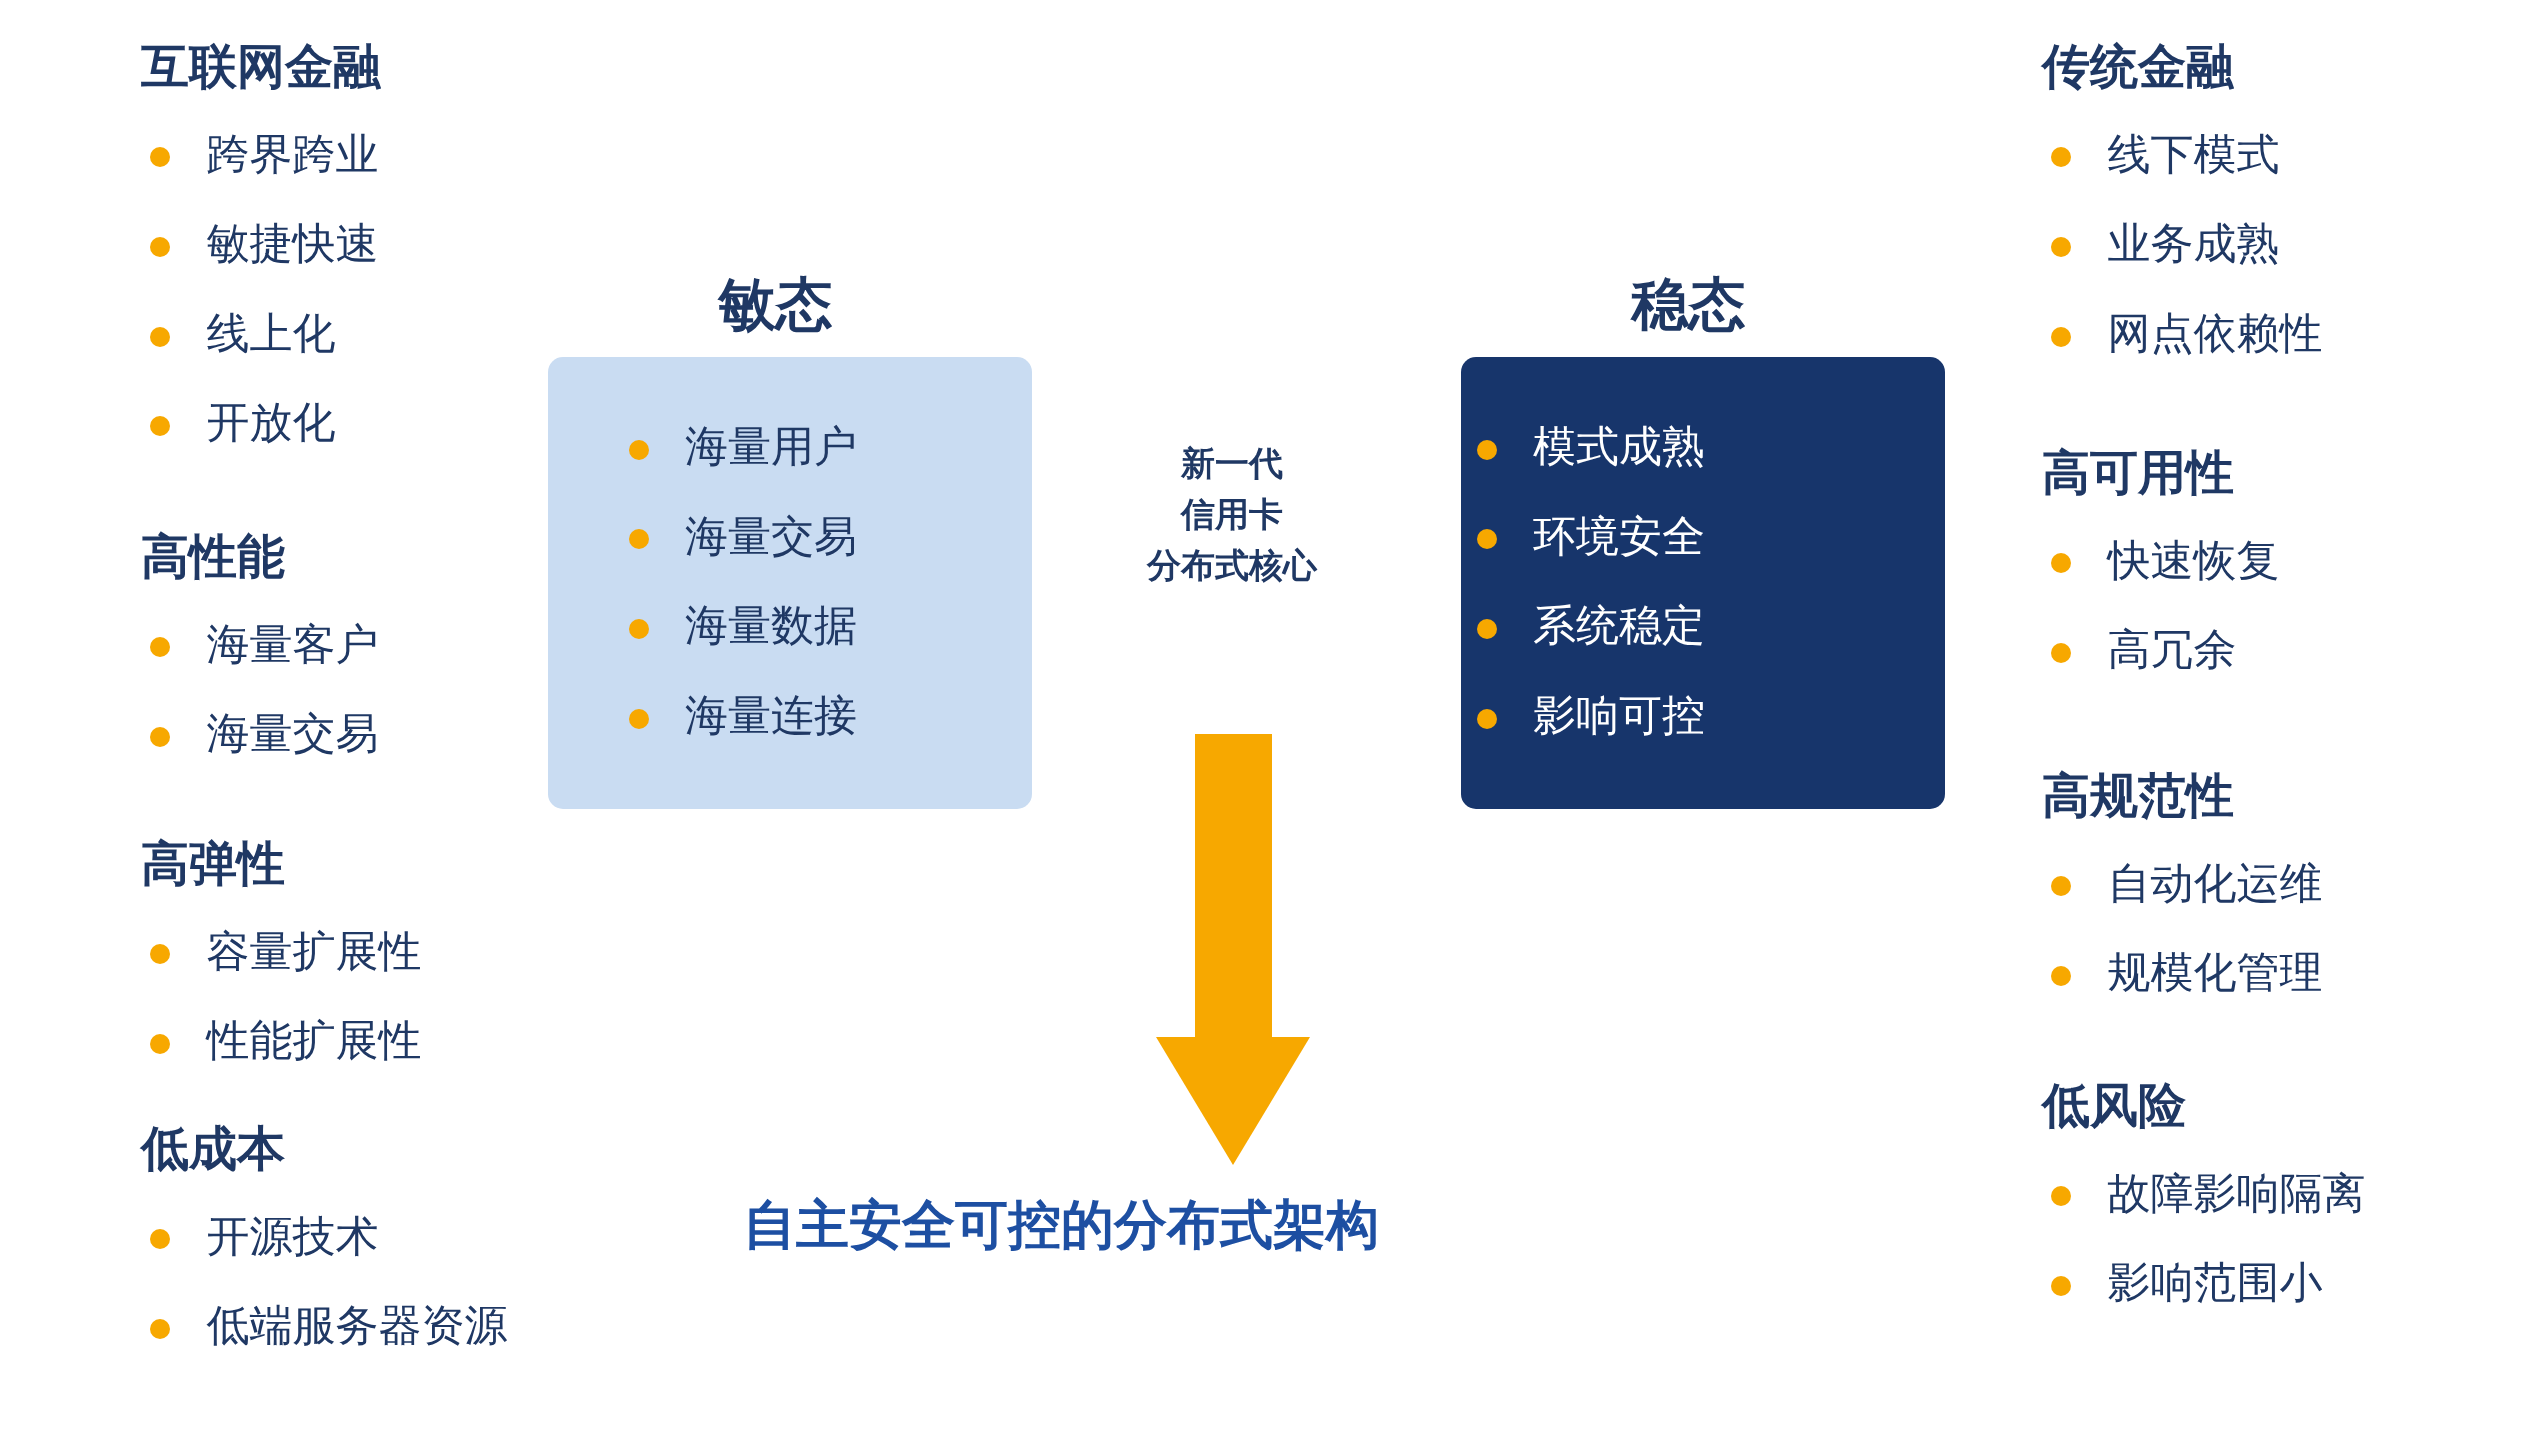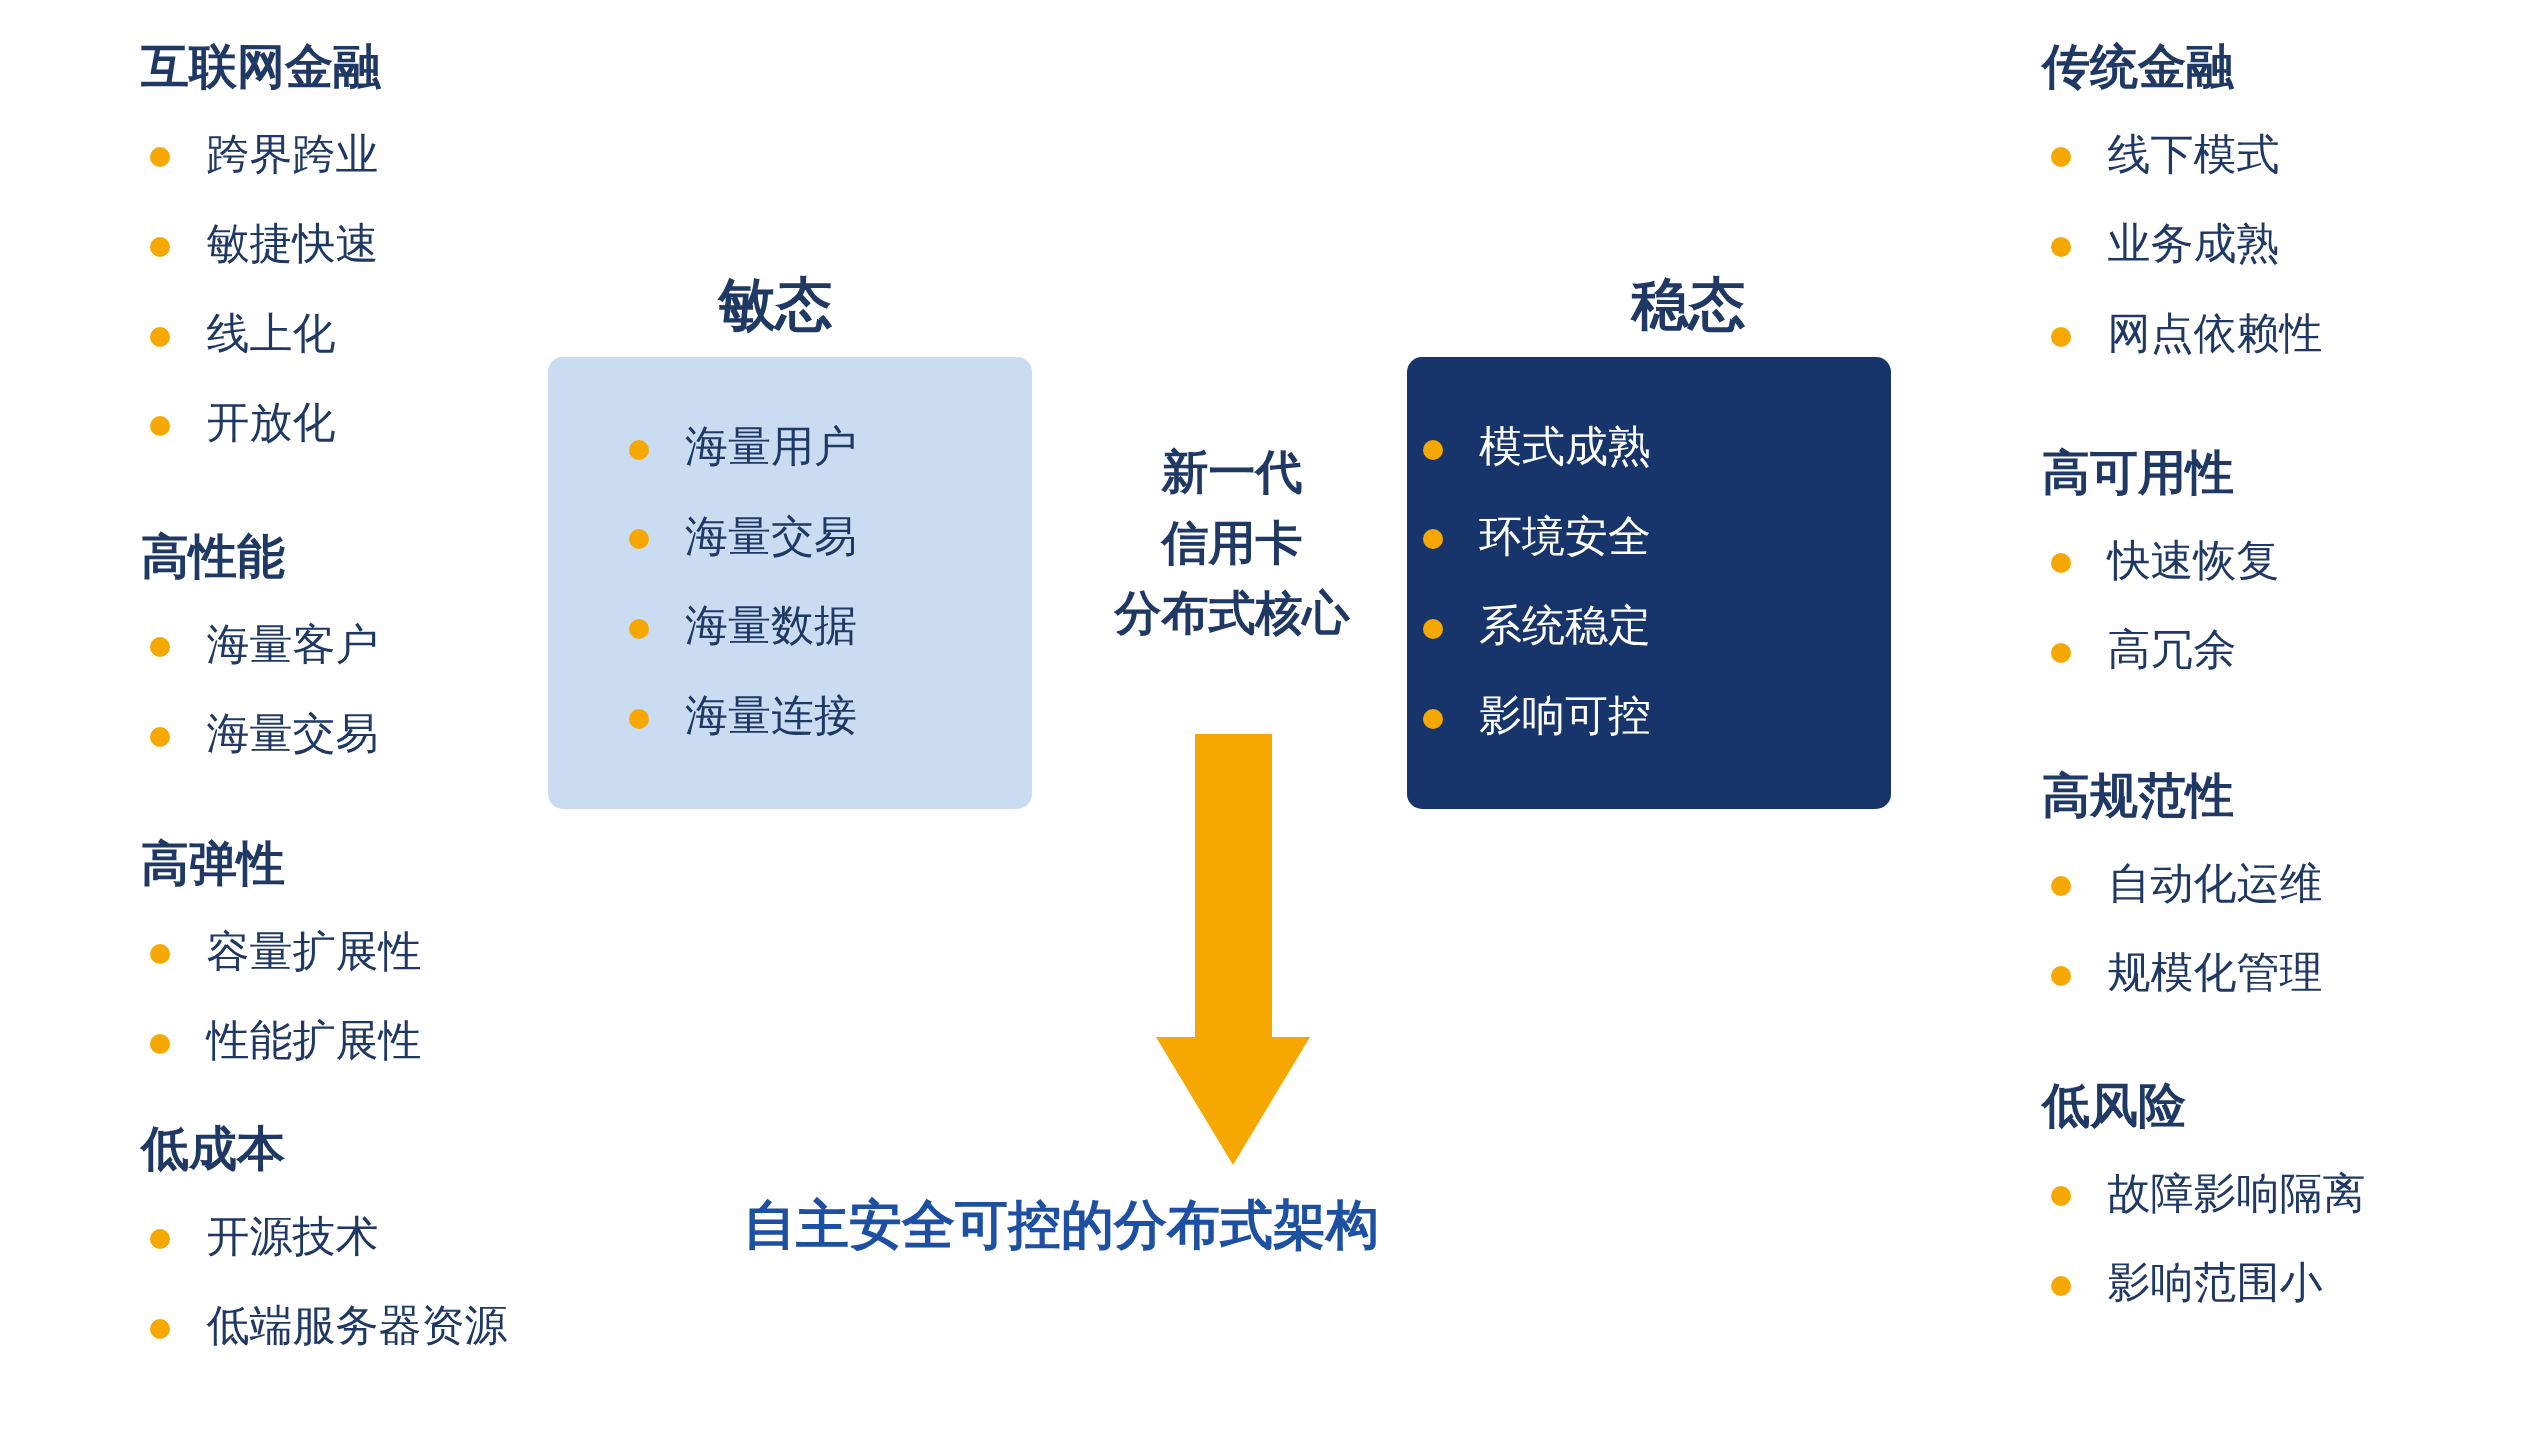--- a/index.html
+++ b/index.html
@@ -56,30 +56,30 @@
   }
   .state-box{
     position:absolute;
     top:357px;
     width:484px;
     height:452px;
     border-radius:15px;
     padding:67px 0 0 81px;
   }
   .agile-box{left:548px;background:var(--lightbox);}
-  .stable-box{left:1407px;background:var(--darkbox);padding-left:16px;}
+  .stable-box{left:1461px;background:var(--darkbox);padding-left:16px;}
   .stable-box .bullet-item{color:var(--white);}
   .state-box .bullet-item{padding-left:0;}
   .center-title{
     position:absolute;
     left:1037px;
     top:441px;
     width:390px;
     text-align:center;
-    font-size:47px;
+    font-size:34px;
     font-weight:700;
     color:var(--navy);
     line-height:1.5;
   }
   .arrow{
     position:absolute;
     left:1156px;
     top:734px;
     width:155px;
   }

